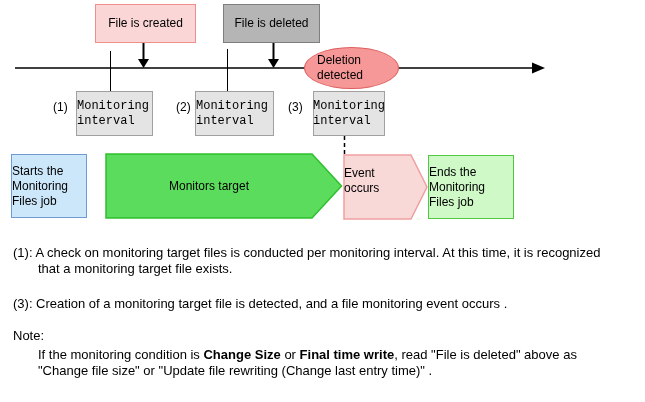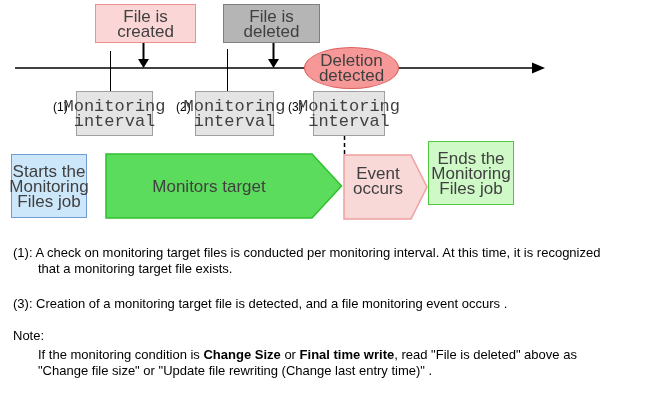--- a/index.html
+++ b/index.html
@@ -3,35 +3,35 @@
 <meta charset="utf-8">
 <style>
   html,body { margin:0; padding:0; background:#ffffff; }
   .canvas {
     position:relative; width:645px; height:402px; background:#ffffff;
     font-family:"Liberation Sans", sans-serif; color:#000; overflow:hidden;
   }
   .overlay { position:absolute; left:0; top:0; width:645px; height:402px; }
   .box {
     position:absolute; box-sizing:border-box; display:flex;
-    align-items:center; justify-content:center; text-align:center;
-    font-size:17px; line-height:15px; color:#404040;
+    align-items:center; justify-content:center; 
+    font-size:12px; line-height:15px; color:#000000;
   }
   .created-box  { left:95px;  top:4px;   width:101px; height:39px; background:#fbd6d6; border:1px solid #f08e8e; }
   .deleted-box  { left:223px; top:4px;   width:97px;  height:39px; background:#b5b5b5; border:1px solid #7f7f7f; }
   .ellipse      { left:304px; top:47px;  width:95px;  height:42px; background:#f79898; border:1px solid #dd5f5f;
                   border-radius:50%; padding:0 12px; }
   .interval     { background:#e4e4e4; border:1px solid #a0a0a0;font-family:Liberation Mono, monospace; }
   .interval-1   { left:76px;  top:91px;  width:77px; height:45px; }
   .interval-2   { left:195px; top:91px;  width:79px; height:45px; }
   .interval-3   { left:313px; top:91px;  width:72px; height:45px; }
   .num-label    { position:absolute; top:100px; font-size:12px; }
   .num-1 { left:53px; } .num-2 { left:176px; } .num-3 { left:288px; }
   .start-box    { left:11px;  top:154px; width:76px; height:64px; background:#cde7fa; border:1px solid #6f9bd1; }
-  .end-box      { left:428px; top:141px; width:86px; height:64px; background:#cff9c7; border:1px solid #50c840; }
+  .end-box      { left:428px; top:155px; width:86px; height:64px; background:#cff9c7; border:1px solid #50c840; }
   .monitor-text { left:106px; top:154px; width:206px; height:64px; }
   .event-text   { left:344px; top:155px; width:68px;  height:52px; }
   .textline { position:absolute; font-size:13px; line-height:15px; white-space:nowrap; }
   .fn-1 { left:13px; top:245px; }
   .fn-2 { left:38px; top:261px; }
   .fn-3 { left:13px; top:280px; }
   .fn-4 { left:13px; top:296px; }
   .note-heading { left:13px; top:328px; }
   .note-1 { left:38px; top:347px; }
   .note-2 { left:38px; top:363px; }

